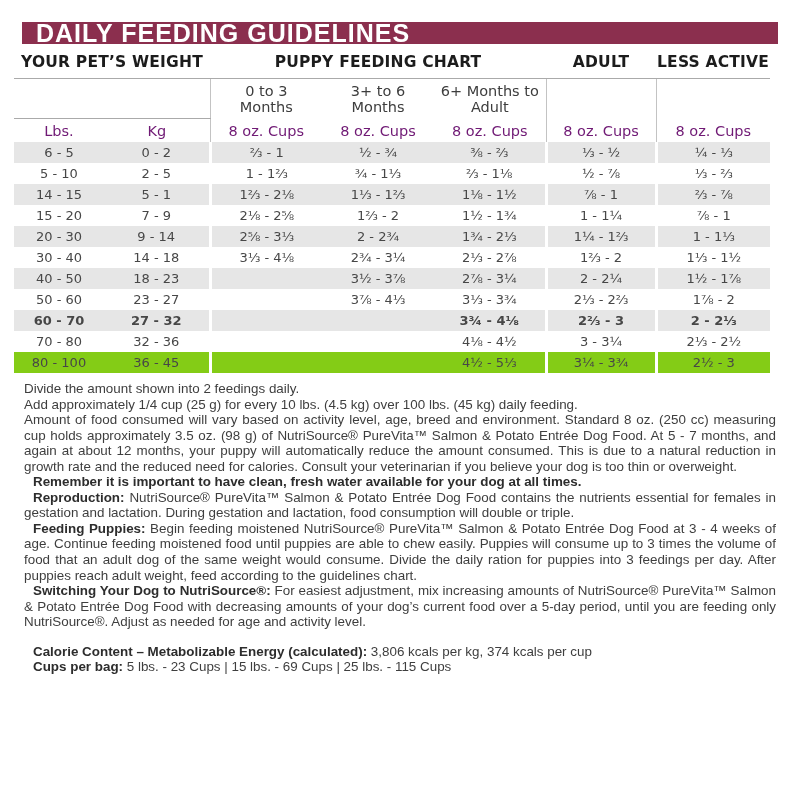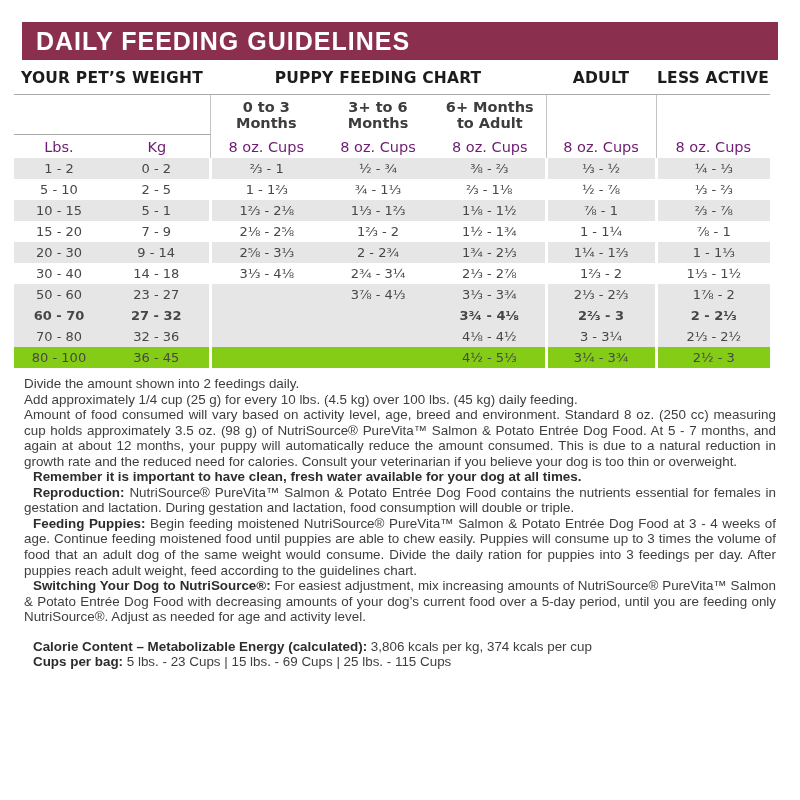--- a/index.html
+++ b/index.html
@@ -6,21 +6,21 @@
   html, body { width: 800px; background: #ffffff; }
   body {
     font-family: "Liberation Sans", sans-serif;
     color: #3e3e3e;
     padding-top: 22px;
   }
 
   
   .banner {
     margin: 0 22px;
-    height: 38px;
+    height: 22px;
     display: flex;
     align-items: center;
     padding-left: 14px;
   }
   .banner span {
     color: #ffffff;
     font-weight: bold;
     font-size: 25px;
     letter-spacing: 1px;
   }
@@ -37,21 +37,21 @@
 
   tr.group-row th {
     font-size: 15.5px;
     font-weight: bold;
     color: #1c1c1c;
     letter-spacing: 0.2px;
     padding: 3px 0 7px 0;
     border-bottom: 1px solid #aaaaaa;
   }
   tr.sub-row th {
-    font-weight: bold;
+    font-weight: normal;
     font-size: 14.5px;
     color: #3d3d3d;
     height: 40px;
     line-height: 1.12;
     padding: 2px 6px;
   }
   tr.sub-row th.weight-spacer { border-bottom: 1px solid #aaaaaa; }
   tr.unit-row th {
     font-weight: normal;
     font-size: 14.5px;
@@ -125,39 +125,39 @@
         <th>Kg</th>
         <th class="sec">8 oz. Cups</th>
         <th>8 oz. Cups</th>
         <th>8 oz. Cups</th>
         <th class="sec">8 oz. Cups</th>
         <th class="sec">8 oz. Cups</th>
       </tr>
     </thead>
     <tbody>
       <tr style="background: rgb(230, 230, 230);">
-        <td>1 - 2</td>
+        <td>6 - 5</td>
         <td>0 - 2</td>
         <td class="sec">⅔ - 1</td>
         <td>½ - ¾</td>
         <td>⅜ - ⅔</td>
         <td class="sec">⅓ - ½</td>
         <td class="sec">¼ - ⅓</td>
       </tr>
       <tr>
         <td>5 - 10</td>
         <td>2 - 5</td>
         <td class="sec">1 - 1⅔</td>
         <td>¾ - 1⅓</td>
         <td>⅔ - 1⅛</td>
         <td class="sec">½ - ⅞</td>
         <td class="sec">⅓ - ⅔</td>
       </tr>
       <tr style="background: rgb(230, 230, 230);">
-        <td>10 - 15</td>
+        <td>14 - 15</td>
         <td>5 - 1</td>
         <td class="sec">1⅔ - 2⅛</td>
         <td>1⅓ - 1⅔</td>
         <td>1⅛ - 1½</td>
         <td class="sec">⅞ - 1</td>
         <td class="sec">⅔ - ⅞</td>
       </tr>
       <tr>
         <td>15 - 20</td>
         <td>7 - 9</td>
@@ -178,20 +178,29 @@
       </tr>
       <tr>
         <td>30 - 40</td>
         <td>14 - 18</td>
         <td class="sec">3⅓ - 4⅛</td>
         <td>2¾ - 3¼</td>
         <td>2⅓ - 2⅞</td>
         <td class="sec">1⅔ - 2</td>
         <td class="sec">1⅓ - 1½</td>
       </tr>
+      <tr style="background: rgb(230, 230, 230);">
+        <td>40 - 50</td>
+        <td>18 - 23</td>
+        <td class="sec"></td>
+        <td>3½ - 3⅞</td>
+        <td>2⅞ - 3¼</td>
+        <td class="sec">2 - 2¼</td>
+        <td class="sec">1½ - 1⅞</td>
+      </tr>
       <tr>
         <td>50 - 60</td>
         <td>23 - 27</td>
         <td class="sec"></td>
         <td>3⅞ - 4⅓</td>
         <td>3⅓ - 3¾</td>
         <td class="sec">2⅓ - 2⅔</td>
         <td class="sec">1⅞ - 2</td>
       </tr>
       <tr style="background: rgb(230, 230, 230); font-weight: bold;">

